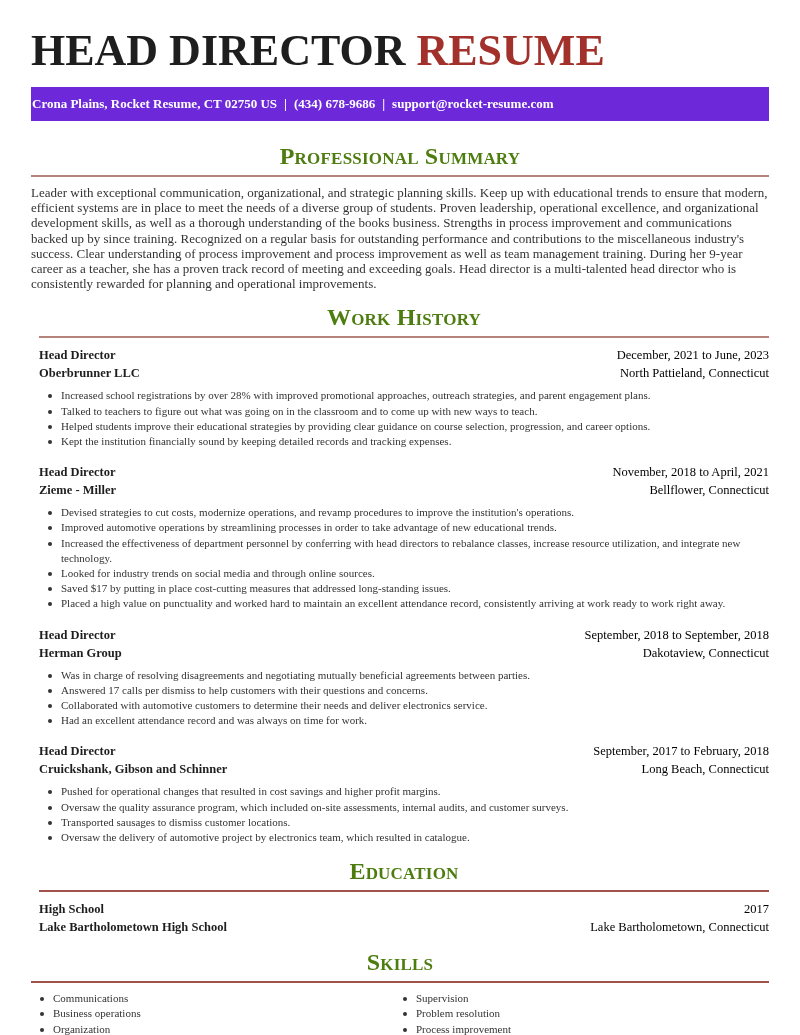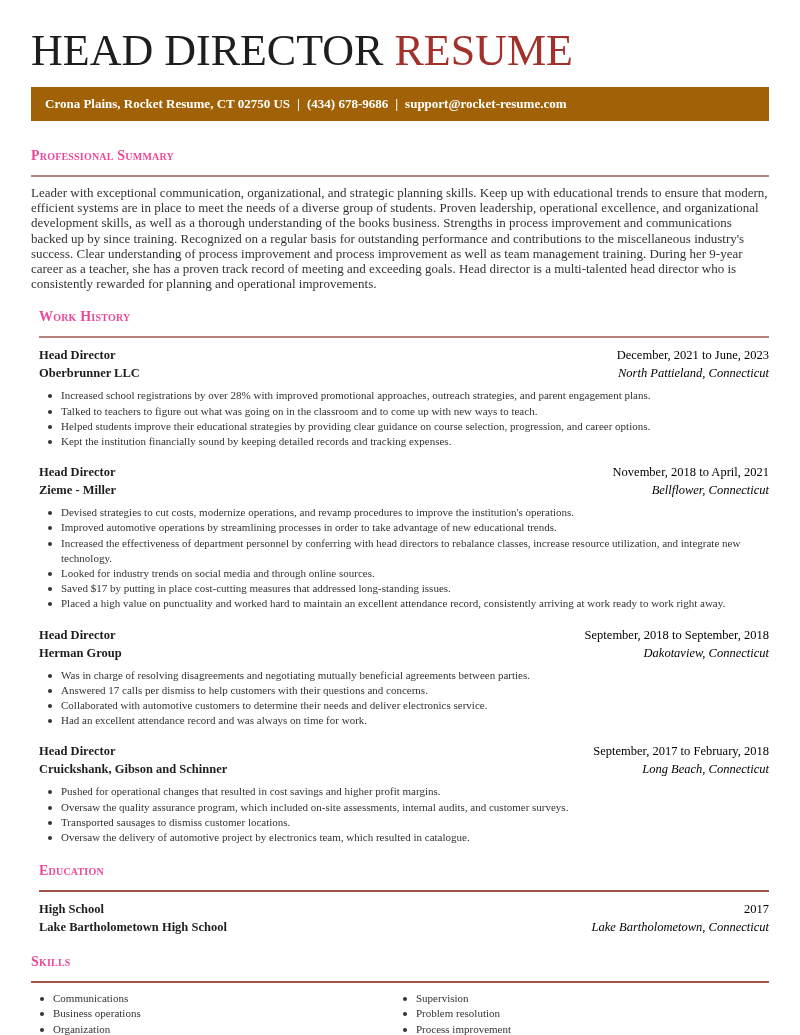--- a/index.html
+++ b/index.html
@@ -3,50 +3,51 @@
   <meta charset="utf-8">
   <style>
     * { box-sizing: border-box; margin: 0; padding: 0; }
     html, body { width: 800px; height: 1035px; background: #ffffff; overflow: hidden; }
     body { font-family: "Liberation Serif", "DejaVu Serif", serif; color: #2b2b2b; }
     .page { position: relative; width: 800px; padding: 0 31px; }
 
     .title {
       margin-top: 29px;
       font-family: "Liberation Serif", serif;
-      font-weight: normal;
+      font-weight: bold;
       font-size: 44px;
       line-height: 44px;
       letter-spacing: 0px;
       color: #1e1e1e;
       white-space: nowrap;
     }
     .title .accent { color: #a3312b; }
 
     .contact-bar {
       margin-top: 14px;
       height: 34px;
-      background: #a16207;
+      background: #6d28d9;
       color: #ffffff;
       font-weight: bold;
       font-size: 13px;
       line-height: 34px;
-      padding-left: 14px;
+      padding-left: 1px;
       white-space: nowrap;
     }
     .contact-bar .sep { margin: 0 7px; font-weight: bold; }
 
     .section-title {
       font-family: "Liberation Serif", serif;
       font-weight: bold;
-      font-size: 14px;
+      font-size: 24px;
       font-variant: small-caps;
-      color: #ec4899;
+      color: #4d7c0f;
       line-height: 26px;
       letter-spacing: 0.2px;
+      text-align: center;
     }
     .divider {
       height: 2px;
       background: #b5827c;
       margin-top: 6px;
     }
     .divider.dark { background: #a1524b; }
 
     .summary {
       margin-top: 8px;
@@ -56,21 +57,21 @@
     }
 
     .job-head {
       display: flex;
       justify-content: space-between;
       font-size: 12.5px;
       line-height: 18px;
     }
     .job-head .left { font-weight: bold; color: #1e1e1e; }
     .job-head .right { color: #000000; }
-    .job-head .right.loc { font-style: italic; }
+    .job-head .right.loc { }
 
     ul.bullets {
       list-style: none;
       margin-top: 6px;
       padding-left: 9px;
     }
     ul.bullets li {
       position: relative;
       padding-left: 13px;
       font-size: 11px;

